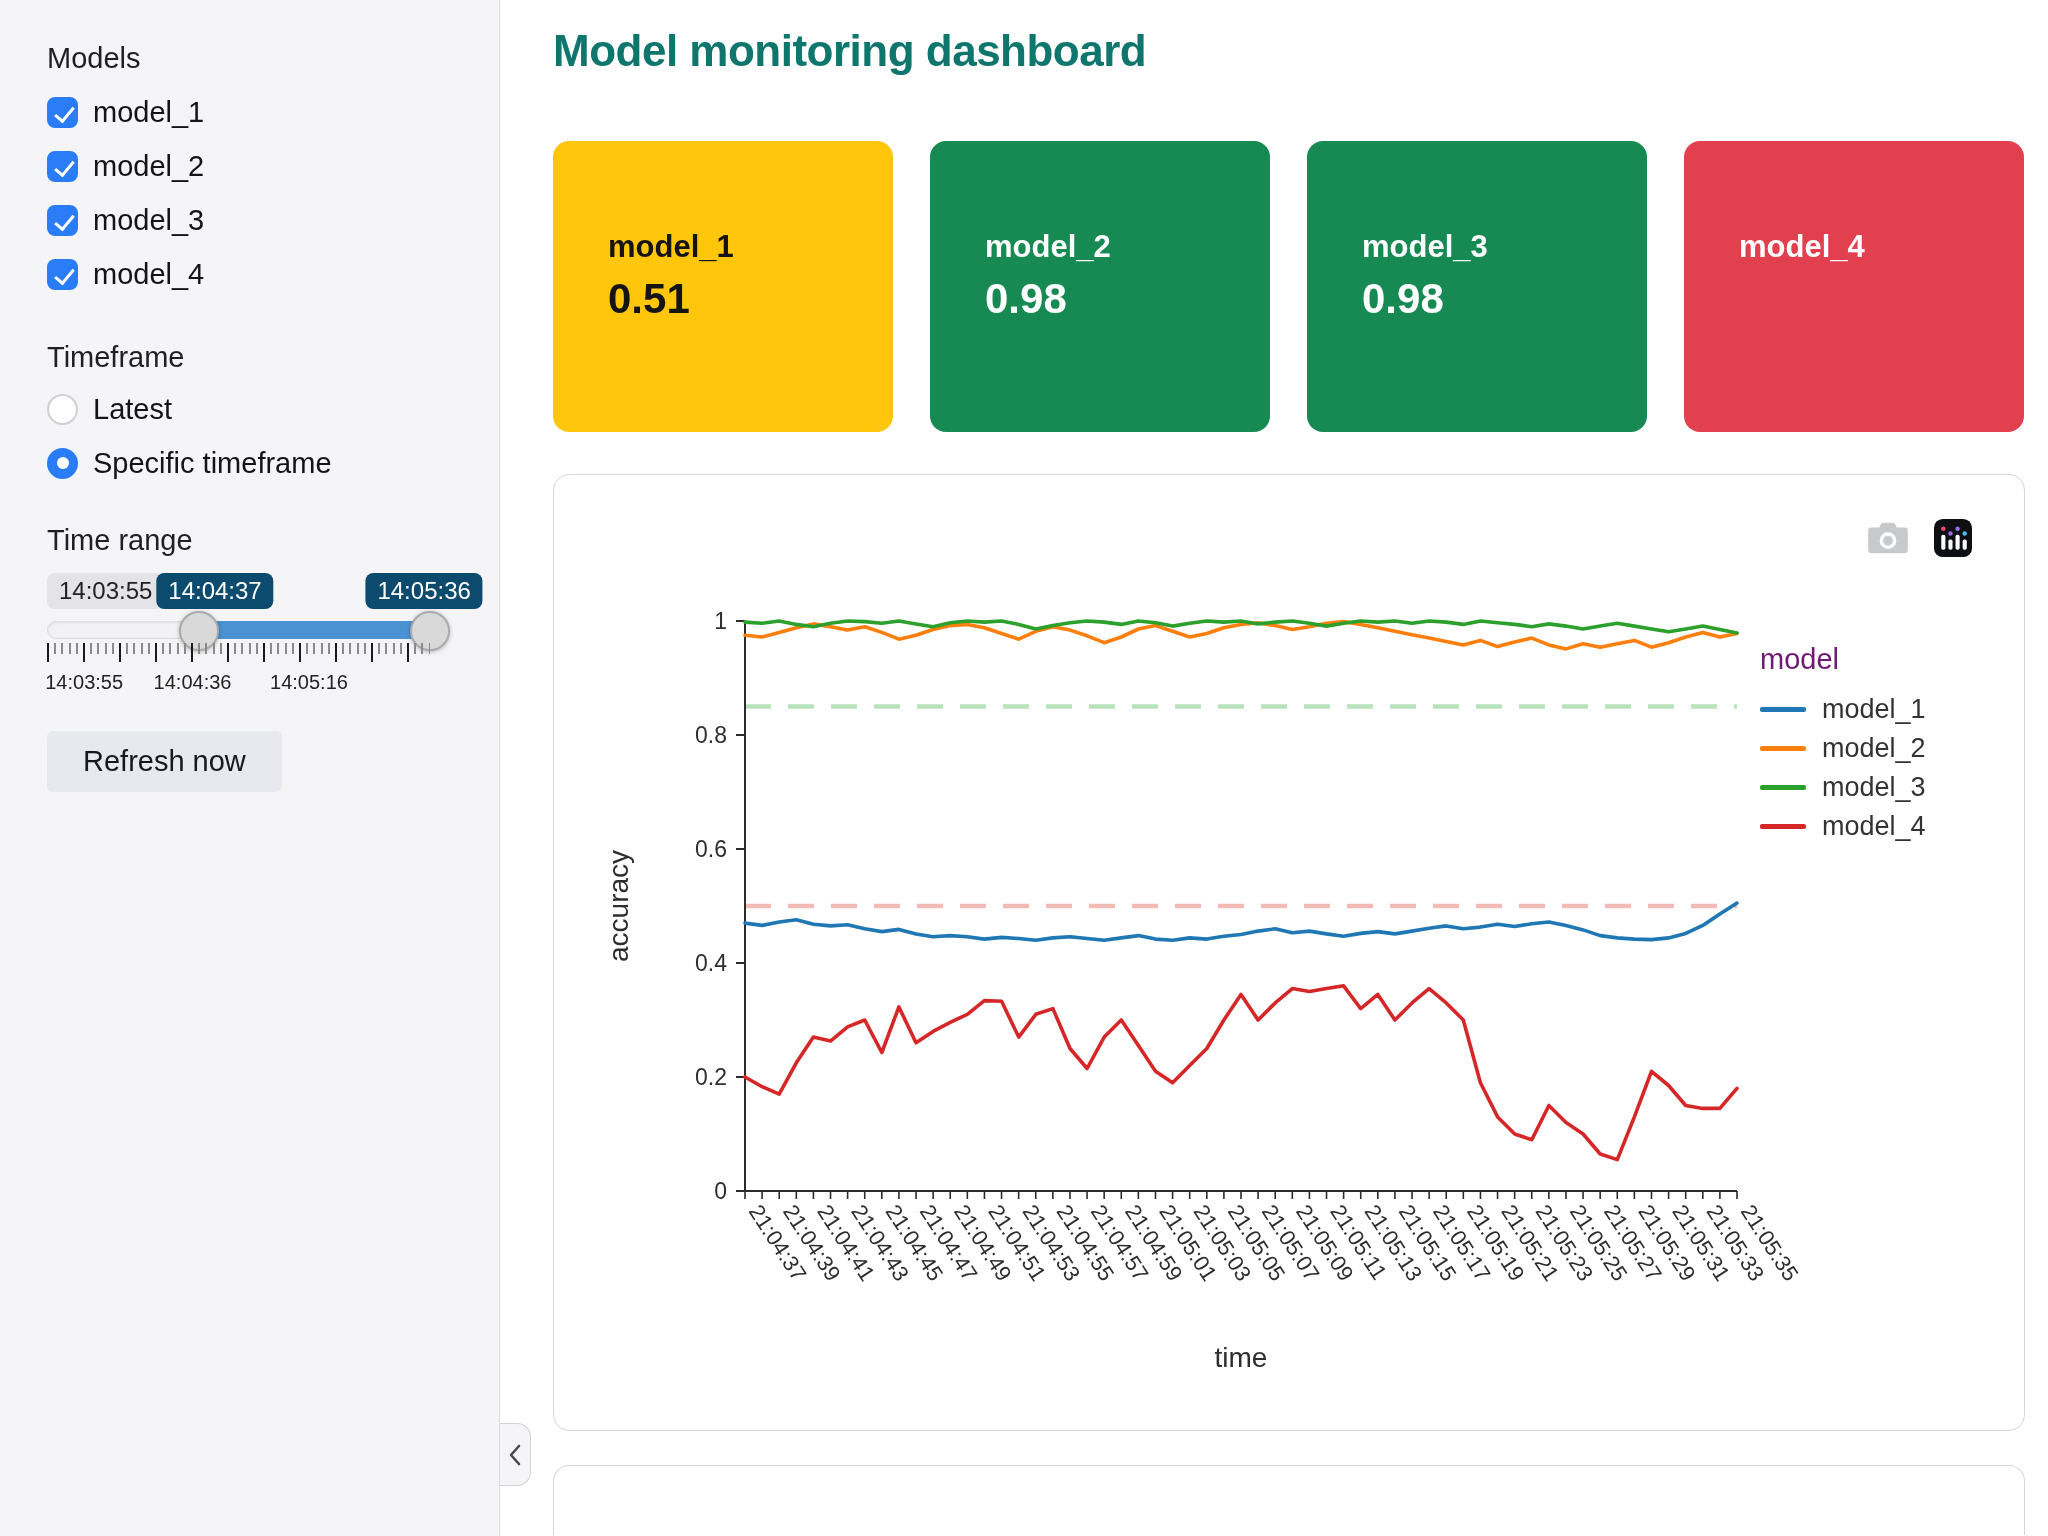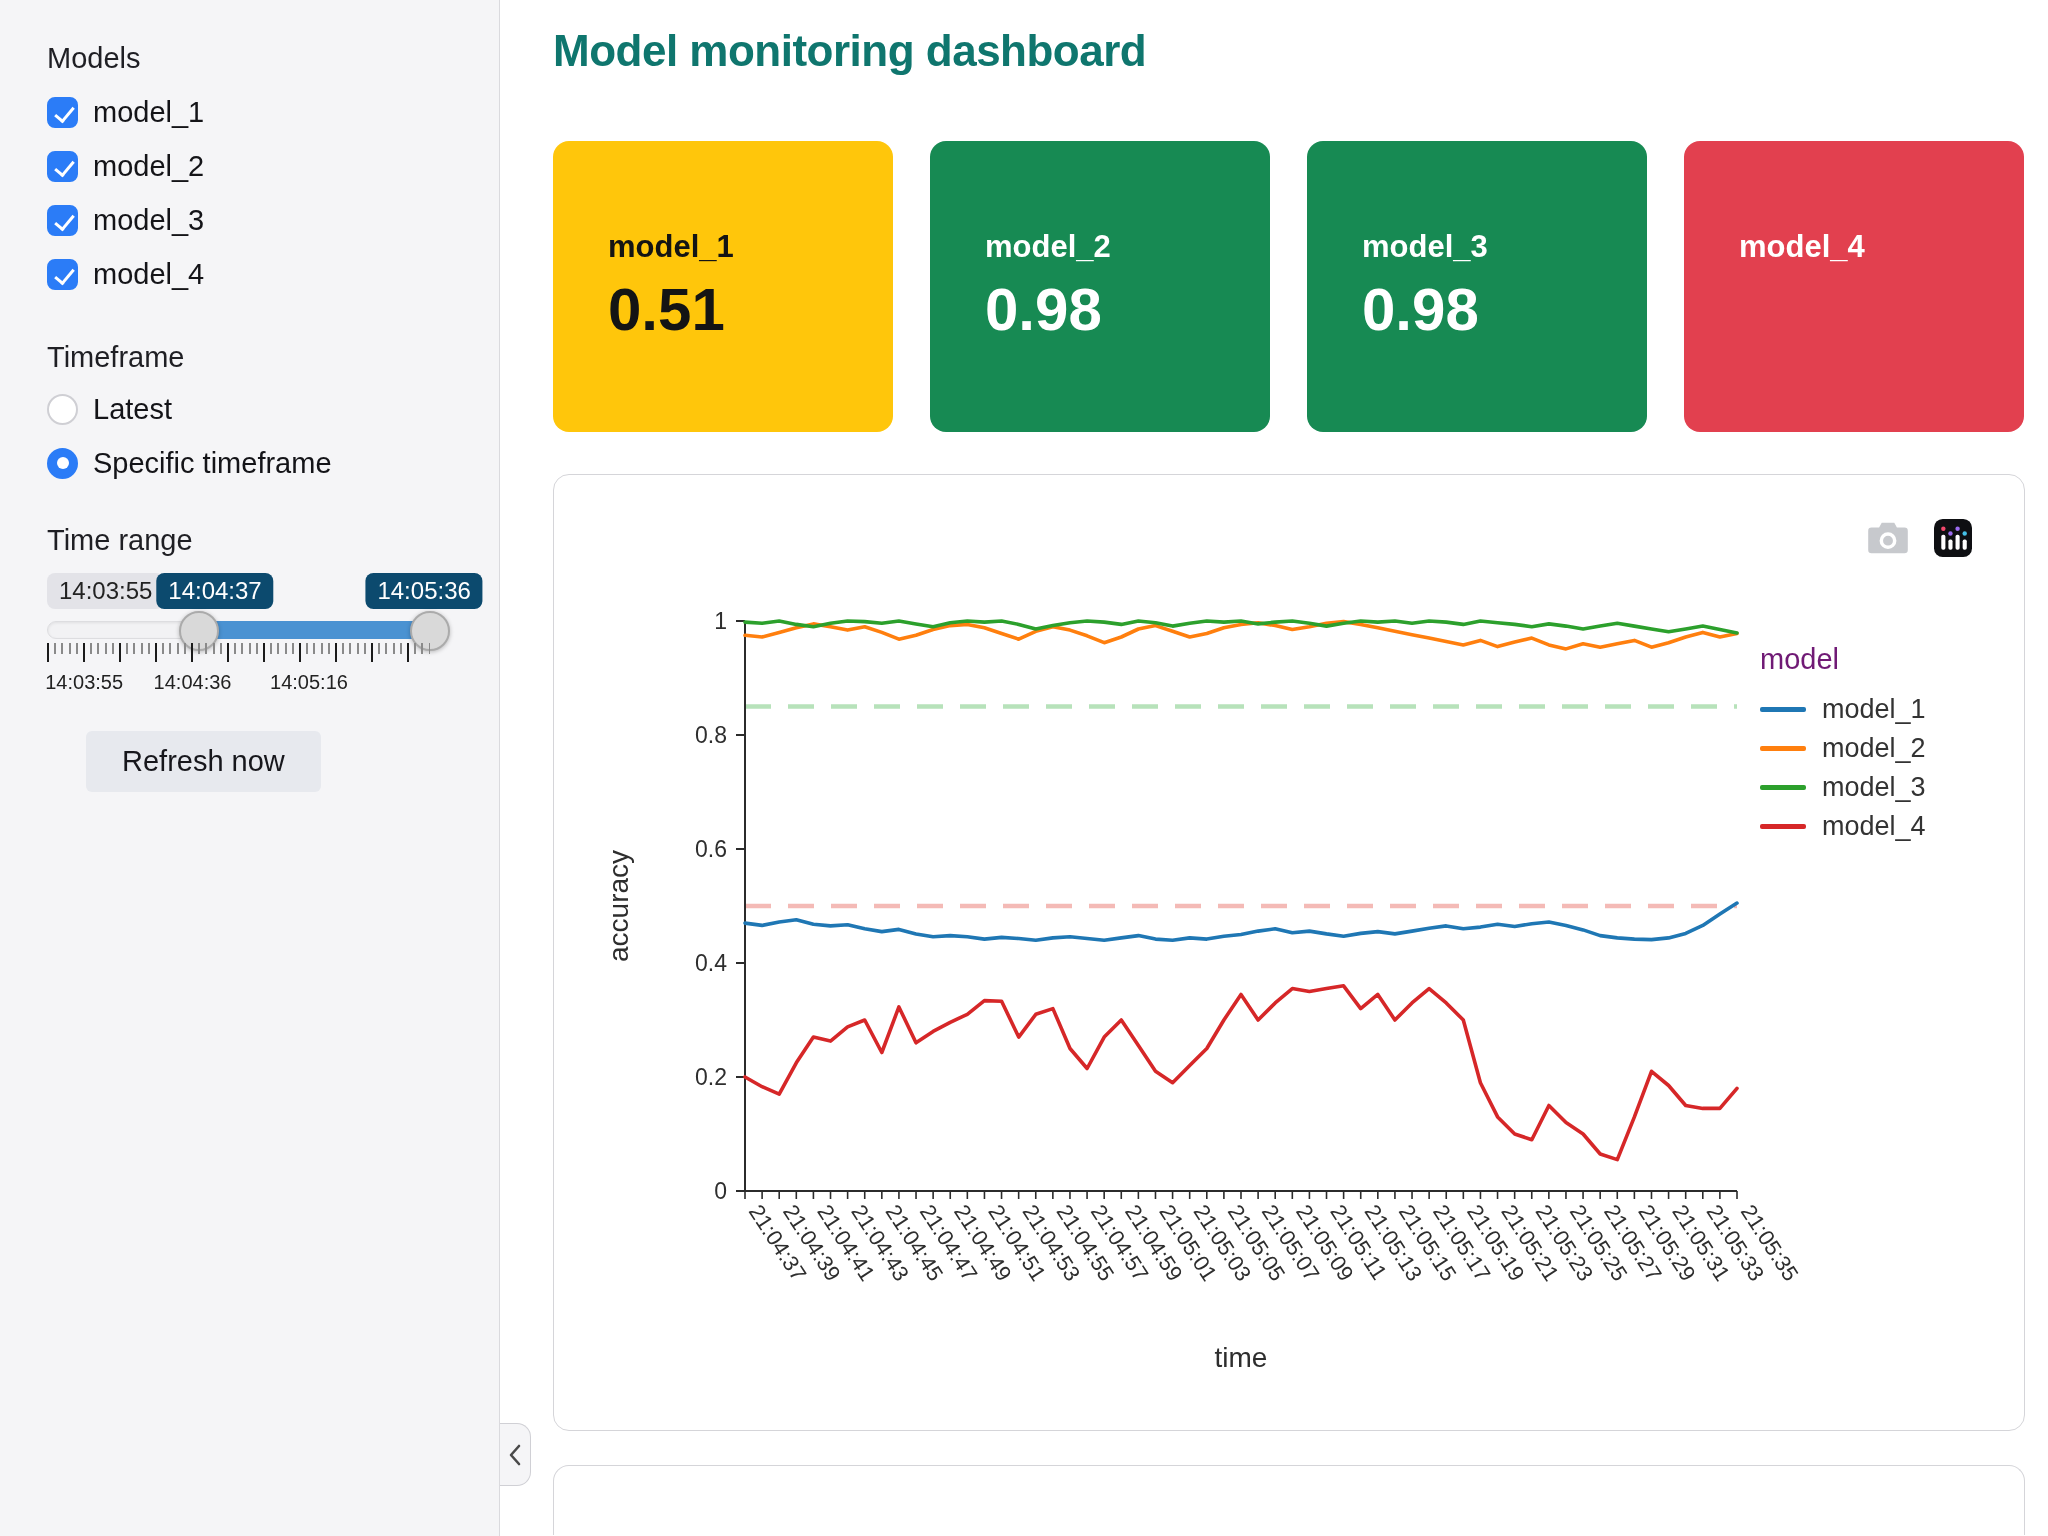--- a/index.html
+++ b/index.html
@@ -40,33 +40,33 @@
   .handle-lo { left:38%; } .handle-hi { left:383px; }
   .ruler { position:absolute; top:70px; left:0; width:383px; height:20px; }
   .ticks-small { position:absolute; top:0; width:100%; height:11px;
                  background:repeating-linear-gradient(90deg,#8a8a8a 0 2px,transparent 2px 7.2px); }
   .ticks-tall  { position:absolute; top:0; width:100%; height:19px;
                  background:repeating-linear-gradient(90deg,#1b1b1b 0 2px,transparent 2px 36px); }
   .ruler-labels { position:absolute; top:98px; left:0; width:383px; height:24px; font-size:20px; color:#222; }
   .ruler-labels span { position:absolute; transform:translateX(-50%); white-space:nowrap; }
 
   .refresh-btn { margin-top:30px; display:inline-block; background:#e7e9ee; border:none; border-radius:6px;
-                 padding:14px 36px; font-size:29px; color:#17171c; font-family:inherit; cursor:pointer;margin-left:39px; }
+                 padding:14px 36px; font-size:29px; color:#17171c; font-family:inherit; cursor:pointer; }
 
   .collapse-tab { position:absolute; left:500px; top:1423px; width:31px; height:63px; background:#f5f5f7;
                   border:1px solid #d0d0d5; border-left:none; border-radius:0 14px 14px 0;
                   display:flex; align-items:center; justify-content:center; cursor:pointer; }
 
   
   .main { position:absolute; left:501px; top:0; width:1547px; height:1536px; padding:0 23px 0 52px; }
   .page-title { margin-top:26px; font-size:44px; font-weight:700; letter-spacing:-0.5px; color:#0f766e; line-height:1.15; }
   .cards { display:flex; gap:37px; margin-top:64px; }
   .metric-card { width:340px; height:291px; border-radius:16px; padding:88px 20px 0 55px; }
   .metric-card .m-label { font-size:31px; font-weight:600; }
-  .metric-card .m-value { font-size:60px; font-weight:700; margin-top:10px; }
+  .metric-card .m-value { font-size:42px; font-weight:700; margin-top:10px; }
 
   .chart-card { position:relative; margin-top:42px; width:1472px; height:957px;
                 background:#fff; border:1px solid #d5d5d9; border-radius:16px; }
   .modebar { position:absolute; top:44px; right:52px; display:flex; align-items:center; gap:26px; z-index:3; }
   .modebar-btn { cursor:pointer; display:flex; align-items:center; }
   #chart-svg { position:absolute; left:0; top:0; }
   .legend { position:absolute; left:1206px; top:168px; width:260px; }
   .legend-title { font-size:29px; color:#701a75; margin-bottom:14px; }
   .legend-item { display:flex; align-items:center; gap:16px; height:39px; cursor:pointer; }
   .legend-item .swatch { width:46px; height:5px; border-radius:2px; flex:0 0 auto; }

